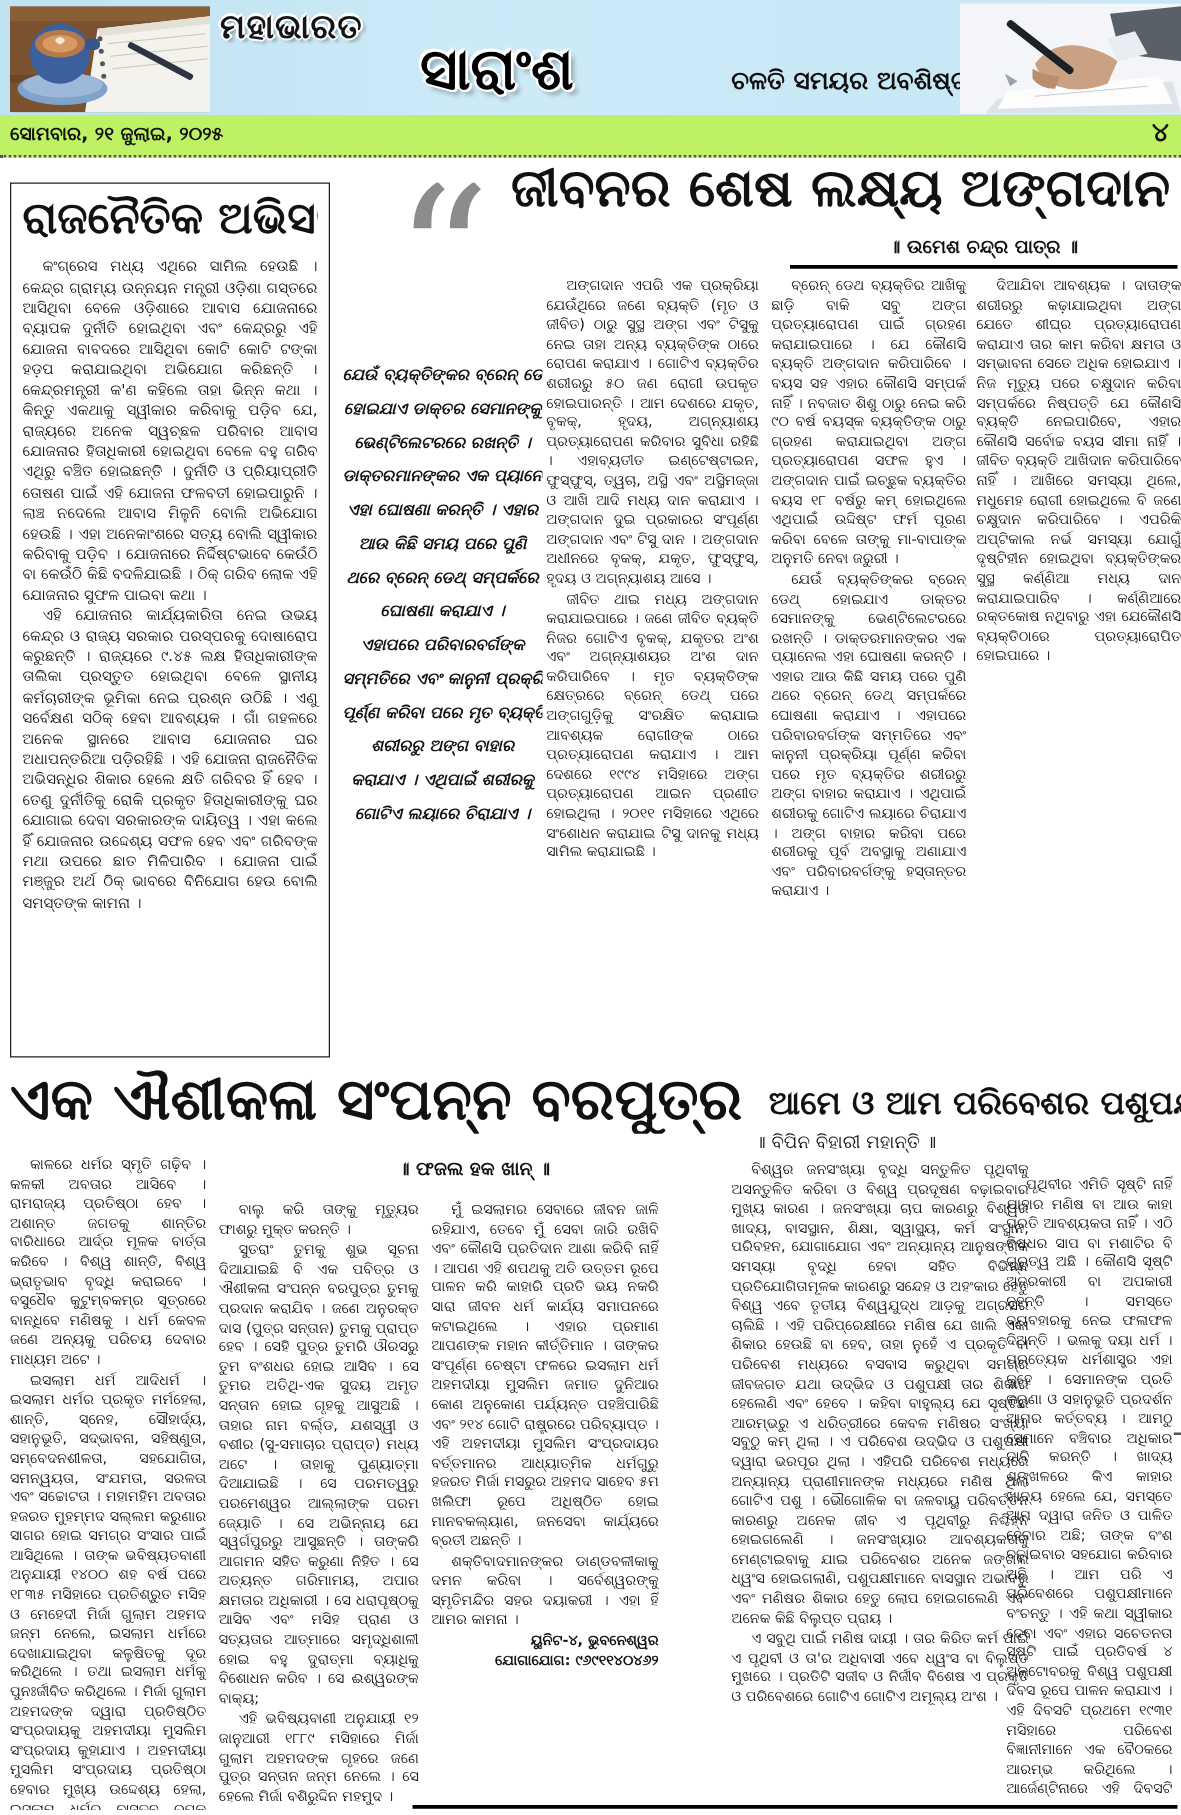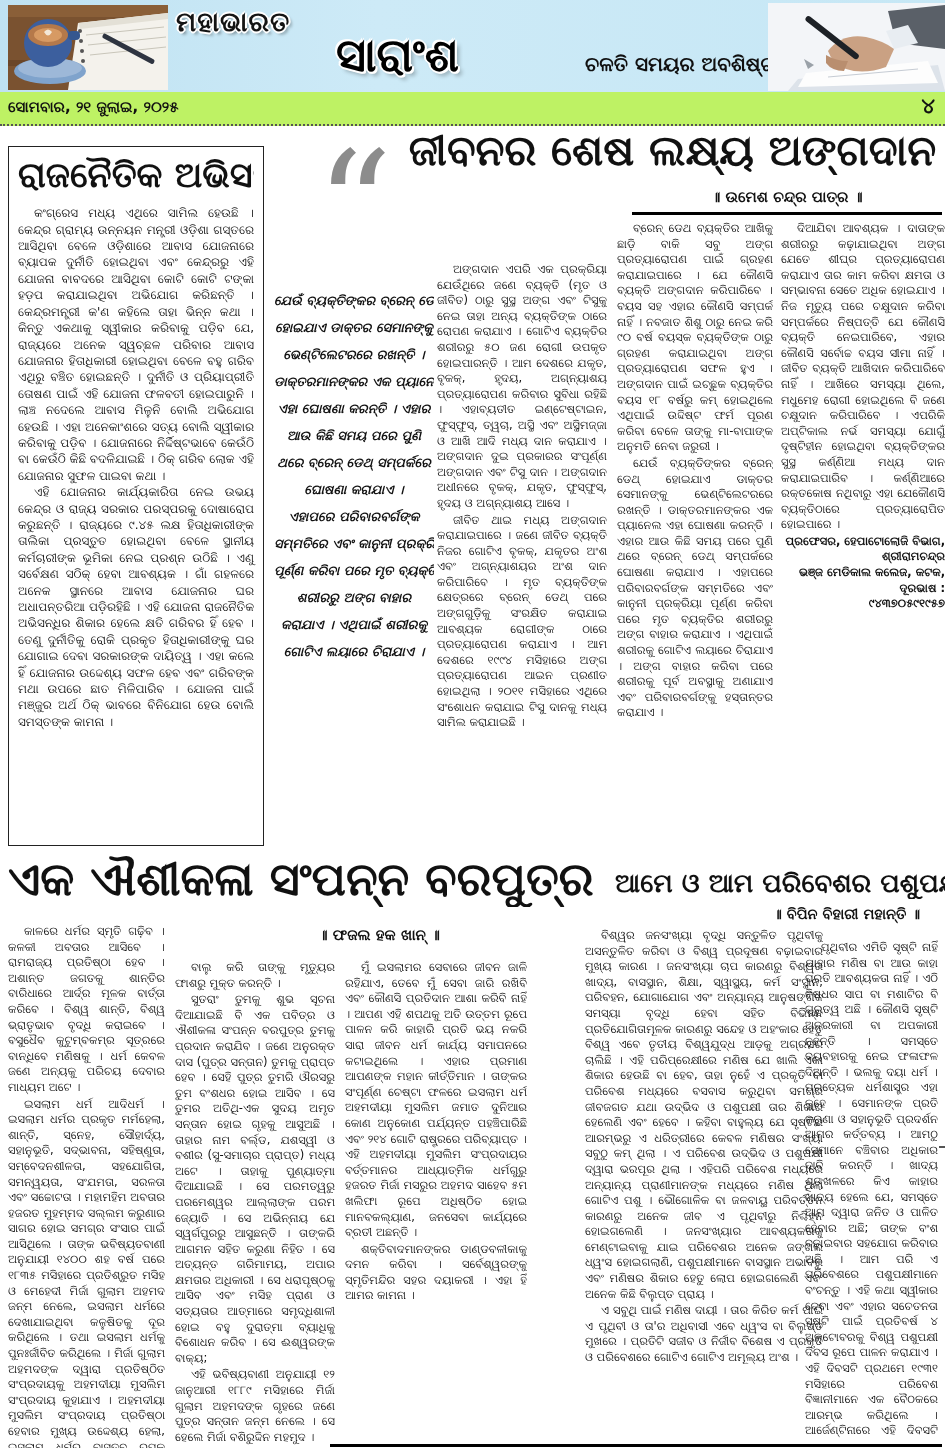--- a/index.html
+++ b/index.html
@@ -41,33 +41,33 @@
   #quote-glyph{font-family:"DejaVu Serif","Liberation Serif",serif;
     font-size:150px;line-height:120px;color:#8c8c8c;height:125px;overflow:hidden;text-align:center;}
   #quote-lines{margin-top:16px;}
   .quote-line{font-style:italic;font-weight:bold;font-size:13px;line-height:27px;text-align:center;white-space:nowrap;overflow:hidden;}
   
   #organ-headline{position:absolute;left:400px;top:126px;width:545px;text-align:center;
     font-size:42px;font-weight:bold;white-space:nowrap;overflow:hidden;}
   #organ-byline{position:absolute;left:632px;top:188px;width:310px;text-align:center;
     font-size:15px;font-weight:bold;}
   #organ-rule{position:absolute;left:632px;top:212px;width:310px;height:3px;background:#000;}
-  #organ-col1{left:437px;top:221px;width:170px;height:624px;margin-top:41px;}
+  #organ-col1{left:437px;top:221px;width:170px;height:624px;}
   #organ-col2{left:617px;top:221px;width:156px;height:624px;}
   #organ-col3{left:781px;top:221px;width:164px;height:624px;}
   .sig-line{text-align:right;font-weight:bold;font-style:normal;text-indent:0;}
   
   #barputra-headline{position:absolute;left:8px;top:852px;width:618px;text-align:left;
     font-size:46px;font-weight:bold;white-space:nowrap;overflow:hidden;}
   #barputra-byline{position:absolute;left:200px;top:926px;width:240px;text-align:right;
     font-size:15px;font-weight:bold;white-space:nowrap;}
   #animals-headline{position:absolute;left:615px;top:868px;width:330px;text-align:center;
     font-size:26px;font-weight:bold;white-space:nowrap;overflow:hidden;}
-  #animals-byline{position:absolute;left:640px;top:906px;width:280px;text-align:right;
-    font-size:14.5px;font-weight:bold;white-space:nowrap;}
+  #animals-byline{position:absolute;left:604px;top:906px;width:280px;text-align:left;
+    font-size:14.5px;font-weight:normal;white-space:nowrap;}
   
   #barputra-col1{left:8px;top:924px;width:157px;height:524px;}
   #barputra-col2{left:175px;top:960px;width:160px;height:488px;}
   #barputra-col3{left:345px;top:960px;width:182px;height:482px;}
   #animals-col1{left:557px;top:928px;width:238px;height:508px;margin-left:28px;}
   #animals-col2{left:805px;top:940px;width:133px;height:500px;}
   #bottom-rule{position:absolute;left:330px;top:1444px;width:612px;height:2.5px;background:#000;}
   #edge-tick{position:absolute;left:939px;top:1146px;width:6px;height:2px;background:#555;}
 </style>
 </head>
@@ -160,43 +160,42 @@
       <div class="para">ଜୀବିତ ଥାଇ ମଧ୍ୟ ଅଙ୍ଗଦାନ କରାଯାଇପାରେ । ଜଣେ ଜୀବିତ ବ୍ୟକ୍ତି ନିଜର ଗୋଟିଏ ବୃକକ୍, ଯକୃତର ଅଂଶ ଏବଂ ଅଗ୍ନ୍ୟାଶୟର ଅଂଶ ଦାନ କରିପାରିବେ । ମୃତ ବ୍ୟକ୍ତିଙ୍କ କ୍ଷେତ୍ରରେ ବ୍ରେନ୍ ଡେଥ୍ ପରେ ଅଙ୍ଗଗୁଡ଼ିକୁ ସଂରକ୍ଷିତ କରାଯାଇ ଆବଶ୍ୟକ ରୋଗୀଙ୍କ ଠାରେ ପ୍ରତ୍ୟାରୋପଣ କରାଯାଏ । ଆମ ଦେଶରେ ୧୯୯୪ ମସିହାରେ ଅଙ୍ଗ ପ୍ରତ୍ୟାରୋପଣ ଆଇନ ପ୍ରଣୀତ ହୋଇଥିଲା । ୨୦୧୧ ମସିହାରେ ଏଥିରେ ସଂଶୋଧନ କରାଯାଇ ଟିସୁ ଦାନକୁ ମଧ୍ୟ ସାମିଲ କରାଯାଇଛି ।</div>
     </div>
   <div id="organ-col2" class="body-col f115">
       <div class="para">ବ୍ରେନ୍ ଡେଥ ବ୍ୟକ୍ତିର ଆଖିକୁ ଛାଡ଼ି ବାକି ସବୁ ଅଙ୍ଗ ପ୍ରତ୍ୟାରୋପଣ ପାଇଁ ଗ୍ରହଣ କରାଯାଇପାରେ । ଯେ କୌଣସି ବ୍ୟକ୍ତି ଅଙ୍ଗଦାନ କରିପାରିବେ । ବୟସ ସହ ଏହାର କୌଣସି ସମ୍ପର୍କ ନାହିଁ । ନବଜାତ ଶିଶୁ ଠାରୁ ନେଇ କରି ୯୦ ବର୍ଷ ବୟସ୍କ ବ୍ୟକ୍ତିଙ୍କ ଠାରୁ ଗ୍ରହଣ କରାଯାଇଥିବା ଅଙ୍ଗ ପ୍ରତ୍ୟାରୋପଣ ସଫଳ ହୁଏ । ଅଙ୍ଗଦାନ ପାଇଁ ଇଚ୍ଛୁକ ବ୍ୟକ୍ତିର ବୟସ ୧୮ ବର୍ଷରୁ କମ୍ ହୋଇଥିଲେ ଏଥିପାଇଁ ଉଦ୍ଦିଷ୍ଟ ଫର୍ମ ପୂରଣ କରିବା ବେଳେ ତାଙ୍କୁ ମା-ବାପାଙ୍କ ଅନୁମତି ନେବା ଜରୁରୀ ।</div>
       <div class="para">ଯେଉଁ ବ୍ୟକ୍ତିଙ୍କର ବ୍ରେନ୍ ଡେଥ୍ ହୋଇଯାଏ ଡାକ୍ତର ସେମାନଙ୍କୁ ଭେଣ୍ଟିଲେଟରରେ ରଖନ୍ତି । ଡାକ୍ତରମାନଙ୍କର ଏକ ପ୍ୟାନେଲ ଏହା ଘୋଷଣା କରନ୍ତି । ଏହାର ଆଉ କିଛି ସମୟ ପରେ ପୁଣି ଥରେ ବ୍ରେନ୍ ଡେଥ୍ ସମ୍ପର୍କରେ ଘୋଷଣା କରାଯାଏ । ଏହାପରେ ପରିବାରବର୍ଗଙ୍କ ସମ୍ମତିରେ ଏବଂ କାନୁନୀ ପ୍ରକ୍ରିୟା ପୂର୍ଣ୍ଣ କରିବା ପରେ ମୃତ ବ୍ୟକ୍ତିର ଶରୀରରୁ ଅଙ୍ଗ ବାହାର କରାଯାଏ । ଏଥିପାଇଁ ଶରୀରକୁ ଗୋଟିଏ ଲୟାରେ ଚିରାଯାଏ । ଅଙ୍ଗ ବାହାର କରିବା ପରେ ଶରୀରକୁ ପୂର୍ବ ଅବସ୍ଥାକୁ ଅଣାଯାଏ ଏବଂ ପରିବାରବର୍ଗଙ୍କୁ ହସ୍ତାନ୍ତର କରାଯାଏ ।</div>
     </div>
   <div id="organ-col3" class="body-col f115">
     <div>
         <div class="para">ଦିଆଯିବା ଆବଶ୍ୟକ । ଦାତାଙ୍କ ଶରୀରରୁ କଢ଼ାଯାଇଥିବା ଅଙ୍ଗ ଯେତେ ଶୀଘ୍ର ପ୍ରତ୍ୟାରୋପଣ କରାଯାଏ ତାର କାମ କରିବା କ୍ଷମତା ଓ ସମ୍ଭାବନା ସେତେ ଅଧିକ ହୋଇଯାଏ । ନିଜ ମୃତ୍ୟୁ ପରେ ଚକ୍ଷୁଦାନ କରିବା ସମ୍ପର୍କରେ ନିଷ୍ପତ୍ତି ଯେ କୌଣସି ବ୍ୟକ୍ତି ନେଇପାରିବେ, ଏହାର କୌଣସି ସର୍ବୋଚ୍ଚ ବୟସ ସୀମା ନାହିଁ । ଜୀବିତ ବ୍ୟକ୍ତି ଆଖିଦାନ କରିପାରିବେ ନାହିଁ । ଆଖିରେ ସମସ୍ୟା ଥିଲେ, ମଧୁମେହ ରୋଗୀ ହୋଇଥିଲେ ବି ଜଣେ ଚକ୍ଷୁଦାନ କରିପାରିବେ । ଏପରିକି ଅପ୍ଟିକାଲ ନର୍ଭ ସମସ୍ୟା ଯୋଗୁଁ ଦୃଷ୍ଟିହୀନ ହୋଇଥିବା ବ୍ୟକ୍ତିଙ୍କର ସୁସ୍ଥ କର୍ଣ୍ଣିଆ ମଧ୍ୟ ଦାନ କରାଯାଇପାରିବ । କର୍ଣ୍ଣିଆରେ ରକ୍ତକୋଷ ନଥିବାରୁ ଏହା ଯେକୌଣସି ବ୍ୟକ୍ତିଠାରେ ପ୍ରତ୍ୟାରୋପିତ ହୋଇପାରେ ।</div>
       </div>
-    <div>
-        <div class="sig-line">ପ୍ରଫେସର, ହେପାଟୋଲୋଜି ବିଭାଗ, ଶ୍ରୀରାମଚନ୍ଦ୍ର</div>
-        <div class="sig-line">ଭଞ୍ଜ ମେଡିକାଲ କଲେଜ, କଟକ,  ଦୂରଭାଷ :</div>
-        <div class="sig-line">୯୪୩୭୦୫୯୧୯୫୭</div>
-      </div>
   </div>
 
   <div id="barputra-headline">ଏକ ଐଶୀକଳା ସଂପନ୍ନ ବରପୁତ୍ର</div>
   <div id="barputra-byline">॥ ଫଜଲ ହକ ଖାନ୍  ॥</div>
   <div id="barputra-col1" class="body-col f115">
       <div class="para">କାଳରେ ଧର୍ମର ସ୍ମୃତି ଗଢ଼ିବ । କଳକୀ ଅବତାର ଆସିବେ । ରାମରାଜ୍ୟ ପ୍ରତିଷ୍ଠା ହେବ । ଅଶାନ୍ତ ଜଗତକୁ ଶାନ୍ତିର ବାରିଧାରେ ଆର୍ଦ୍ର ମୂଳକ ବାର୍ତ୍ତା କରିବେ । ବିଶ୍ୱ ଶାନ୍ତି, ବିଶ୍ୱ ଭ୍ରାତୃଭାବ ବୃଦ୍ଧି କରାଇବେ । ବସୁଧୈବ କୁଟୁମ୍ବକମ୍‌ର ସୂତ୍ରରେ ବାନ୍ଧିବେ ମଣିଷକୁ । ଧର୍ମ କେବଳ ଜଣେ ଅନ୍ୟକୁ ପରିଚୟ ଦେବାର ମାଧ୍ୟମ ଅଟେ ।</div>
       <div class="para">ଇସଲାମ ଧର୍ମ ଆଦିଧର୍ମ । ଇସଲାମ ଧର୍ମର ପ୍ରକୃତ ମର୍ମହେଲା, ଶାନ୍ତି, ସ୍ନେହ, ସୌହାର୍ଦ୍ୟ, ସହାନୁଭୂତି, ସଦ୍ଭାବନା, ସହିଷ୍ଣୁତା, ସମ୍ବେଦନଶୀଳତା, ସହଯୋଗିତା, ସମନ୍ୱୟତା, ସଂଯମତା, ସରଳତା ଏବଂ ସଚ୍ଚୋଟତା । ମହାମହିମ ଅବତାର ହଜରତ ମୁହମ୍ମଦ ସଲ୍ଲମ କରୁଣାର ସାଗର ହୋଇ ସମଗ୍ର ସଂସାର ପାଇଁ ଆସିଥିଲେ । ତାଙ୍କ ଭବିଷ୍ୟତବାଣୀ ଅନୁଯାୟୀ ୧୪୦୦ ଶହ ବର୍ଷ ପରେ ୧୮୩୫ ମସିହାରେ ପ୍ରତିଶ୍ରୁତ ମସିହ ଓ ମେହେଦୀ ମିର୍ଜା ଗୁଲାମ ଅହମଦ ଜନ୍ମ ନେଲେ, ଇସଲାମ ଧର୍ମରେ ଦେଖାଯାଇଥିବା କଳୁଷିତକୁ ଦୂର କରିଥିଲେ । ତଥା ଇସଲାମ ଧର୍ମକୁ ପୁନଃର୍ଜୀବିତ କରିଥିଲେ । ମିର୍ଜା ଗୁଲାମ ଅହମଦଙ୍କ ଦ୍ୱାରା ପ୍ରତିଷ୍ଠିତ ସଂପ୍ରଦାୟକୁ ଅହମଦୀୟା ମୁସଲିମ ସଂପ୍ରଦାୟ କୁହାଯାଏ । ଅହମଦୀୟା ମୁସଲିମ ସଂପ୍ରଦାୟ ପ୍ରତିଷ୍ଠା ହେବାର ମୁଖ୍ୟ ଉଦ୍ଦେଶ୍ୟ ହେଲା, ଇସଲାମ ଧର୍ମର ବାସ୍ତବ ରୂପକୁ ଜଗତ ଆଗରେ ଉପସ୍ଥାପନ କରିବା ।</div>
     </div>
   <div id="barputra-col2" class="body-col f115">
       <div class="para">ବାଲୁ କରି ତାଙ୍କୁ ମୃତ୍ୟୁର ଫାଶରୁ ମୁକ୍ତ କରନ୍ତି ।</div>
       <div class="para">ସୁତରାଂ ତୁମକୁ ଶୁଭ ସୂଚନା ଦିଆଯାଇଛି ବି ଏକ ପବିତ୍ର ଓ ଐଶୀକଳା ସଂପନ୍ନ ବରପୁତ୍ର ତୁମକୁ ପ୍ରଦାନ କରାଯିବ । ଜଣେ ଅନୁରକ୍ତ ଦାସ (ପୁତ୍ର ସନ୍ତାନ) ତୁମକୁ ପ୍ରାପ୍ତ ହେବ । ସେହି ପୁତ୍ର ତୁମରି ଔରସରୁ ତୁମ ବଂଶଧର ହୋଇ ଆସିବ । ସେ ତୁମର ଅତିଥି-ଏକ ସୁଦୟ ଅମୃତ ସନ୍ତାନ ହୋଇ ଗୃହକୁ ଆସୁଅଛି । ତାହାର ନାମ ବର୍ଲ୍ଡ, ଯଶସ୍ୱୀ ଓ ବଶୀର (ସୁ-ସମାଚାର ପ୍ରାପ୍ତ) ମଧ୍ୟ ଅଟେ । ତାହାକୁ ପୁଣ୍ୟାତ୍ମା ଦିଆଯାଇଛି । ସେ ପରମତ୍ୱରୁ ପରମେଶ୍ୱର ଆଲ୍ଲାଙ୍କ ପରମ ଜ୍ୟୋତି । ସେ ଅଭିନ୍ନାୟ ଯେ ସ୍ୱର୍ଗପୁରରୁ ଆସୁଛନ୍ତି । ତାଙ୍କରି ଆଗମନ ସହିତ କରୁଣା ନିହିତ । ସେ ଅତ୍ୟନ୍ତ ଗରିମାମୟ, ଅପାର କ୍ଷମତାର ଅଧିକାରୀ । ସେ ଧରାପୃଷ୍ଠକୁ ଆସିବ ଏବଂ ମସିହ ପ୍ରାଣ ଓ ସତ୍ୟତାର ଆତ୍ମାରେ ସମୃଦ୍ଧିଶାଳୀ ହୋଇ ବହୁ ଦୁରାତ୍ମା ବ୍ୟାଧିକୁ ବିଶୋଧନ କରିବ । ସେ ଈଶ୍ୱରଙ୍କ ବାକ୍ୟ;</div>
       <div class="para">ଏହି ଭବିଷ୍ୟବାଣୀ ଅନୁଯାୟୀ ୧୨ ଜାନୁଆରୀ ୧୮୮୯ ମସିହାରେ ମିର୍ଜା ଗୁଲାମ ଅହମଦଙ୍କ ଗୃହରେ ଜଣେ ପୁତ୍ର ସନ୍ତାନ ଜନ୍ମ ନେଲେ । ସେ ହେଲେ ମିର୍ଜା ବଶିରୁଦ୍ଦିନ ମହମୁଦ ।</div>
     </div>
   <div id="barputra-col3" class="body-col f115">
     <div>
         <div class="para">ମୁଁ ଇସଲାମର ସେବାରେ ଜୀବନ ଜାଳି ରହିଯାଏ, ତେବେ ମୁଁ ସେବା ଜାରି ରଖିବି ଏବଂ କୌଣସି ପ୍ରତିଦାନ ଆଶା କରିବି ନାହିଁ । ଆପଣ ଏହି ଶପଥକୁ ଅତି ଉତ୍ତମ ରୂପେ ପାଳନ କରି କାହାରି ପ୍ରତି ଭୟ ନକରି ସାରା ଜୀବନ ଧର୍ମ କାର୍ଯ୍ୟ ସମାପନରେ କଟାଇଥିଲେ । ଏହାର ପ୍ରମାଣ ଆପଣଙ୍କ ମହାନ କୀର୍ତ୍ତିମାନ । ତାଙ୍କର ସଂପୂର୍ଣ୍ଣ ଚେଷ୍ଟା ଫଳରେ ଇସଲାମ ଧର୍ମ ଅହମଦୀୟା ମୁସଲିମ ଜମାତ ଦୁନିଆର କୋଣ ଅନୁକୋଣ ପର୍ଯ୍ୟନ୍ତ ପହଞ୍ଚିପାରିଛି ଏବଂ ୨୧୪ ଗୋଟି ରାଷ୍ଟ୍ରରେ ପରିବ୍ୟାପ୍ତ । ଏହି ଅହମଦୀୟା ମୁସଲିମ ସଂପ୍ରଦାୟର ବର୍ତ୍ତମାନର ଆଧ୍ୟାତ୍ମିକ ଧର୍ମଗୁରୁ ହଜରତ ମିର୍ଜା ମସରୁର ଅହମଦ ସାହେବ ୫ମ ଖଲିଫା ରୂପେ ଅଧିଷ୍ଠିତ ହୋଇ ମାନବକଲ୍ୟାଣ, ଜନସେବା କାର୍ଯ୍ୟରେ ବ୍ରତୀ ଅଛନ୍ତି ।</div>
         <div class="para">ଶକ୍ତିବାଦମାନଙ୍କର ଡାଣ୍ଡବଳୀକାକୁ ଦମନ କରିବା । ସର୍ବେଶ୍ୱରଙ୍କୁ ସ୍ମୃତିମନ୍ଦିର ସହର ଦୟାକରୀ । ଏହା ହିଁ ଆମର କାମନା ।</div>
       </div>
+    <div>
+        <div class="sig-line">ୟୁନିଟ-୪, ଭୁବନେଶ୍ୱର</div>
+        <div class="sig-line">ଯୋଗାଯୋଗ: ୯୬୯୧୧୪୦୪୬୨</div>
+      </div>
   </div>
 
   <div id="animals-headline">ଆମେ ଓ ଆମ ପରିବେଶର ପଶୁପକ୍ଷୀ</div>
   <div id="animals-byline">॥ ବିପିନ ବିହାରୀ ମହାନ୍ତି  ॥</div>
   <div id="animals-col1" class="body-col f115">
       <div class="para">ବିଶ୍ୱର ଜନସଂଖ୍ୟା ବୃଦ୍ଧି ସନ୍ତୁଳିତ ପୃଥିବୀକୁ ଅସନ୍ତୁଳିତ କରିବା ଓ ବିଶ୍ୱ ପ୍ରଦୂଷଣ ବଢ଼ାଇବାର ମୁଖ୍ୟ କାରଣ । ଜନସଂଖ୍ୟା ଚାପ କାରଣରୁ ବିଶ୍ୱର ଖାଦ୍ୟ, ବାସସ୍ଥାନ, ଶିକ୍ଷା, ସ୍ୱାସ୍ଥ୍ୟ, କର୍ମ ସଂସ୍ଥାନ, ପରିବହନ, ଯୋଗାଯୋଗ ଏବଂ ଅନ୍ୟାନ୍ୟ ଆନୁଷଙ୍ଗିକ ସମସ୍ୟା ବୃଦ୍ଧି ହେବା ସହିତ ବିଭିନ୍ନ ପ୍ରତିଯୋଗିତାମୂଳକ କାରଣରୁ ସନ୍ଦେହ ଓ ଅହଂକାର ହେତୁ ବିଶ୍ୱ ଏବେ ତୃତୀୟ ବିଶ୍ୱଯୁଦ୍ଧ ଆଡ଼କୁ ଅଗ୍ରସର ଚାଲିଛି । ଏହି ପରିପ୍ରେକ୍ଷୀରେ ମଣିଷ ଯେ ଖାଲି ଏକା ଶିକାର ହେଉଛି ବା ହେବ, ତାହା ନୁହେଁ ଏ ପ୍ରକୃତି ବା ପରିବେଶ ମଧ୍ୟରେ ବସବାସ କରୁଥିବା ସମଗ୍ର ଜୀବଜଗତ ଯଥା ଉଦ୍ଭିଦ ଓ ପଶୁପକ୍ଷୀ ତାର ଶିକାର ହେଲେଣି ଏବଂ ହେବେ । କହିବା ବାହୁଲ୍ୟ ଯେ ସୃଷ୍ଟିର ଆରମ୍ଭରୁ ଏ ଧରିତ୍ରୀରେ କେବଳ ମଣିଷର ସଂଖ୍ୟା ସବୁଠୁ କମ୍ ଥିଲା । ଏ ପରିବେଶ ଉଦ୍ଭିଦ ଓ ପଶୁପକ୍ଷୀ ଦ୍ୱାରା ଭରପୂର ଥିଲା । ଏହିପରି ପରିବେଶ ମଧ୍ୟରେ ଅନ୍ୟାନ୍ୟ ପ୍ରାଣୀମାନଙ୍କ ମଧ୍ୟରେ ମଣିଷ ଥିଲା ଗୋଟିଏ ପଶୁ । ଭୌଗୋଳିକ ବା ଜଳବାୟୁ ପରିବର୍ତ୍ତନ କାରଣରୁ ଅନେକ ଜୀବ ଏ ପୃଥିବୀରୁ ନିଶ୍ଚିହ୍ନ ହୋଇଗଲେଣି । ଜନସଂଖ୍ୟାର ଆବଶ୍ୟକତାକୁ ମେଣ୍ଟାଇବାକୁ ଯାଇ ପରିବେଶର ଅନେକ ଜଙ୍ଗଲ ଧ୍ୱଂସ ହୋଇଗଲାଣି, ପଶୁପକ୍ଷୀମାନେ ବାସସ୍ଥାନ ଅଭାବରୁ ଏବଂ ମଣିଷର ଶିକାର ହେତୁ ଲୋପ ହୋଇଗଲେଣି ଏବଂ ଅନେକ କିଛି ବିଲୁପ୍ତ ପ୍ରାୟ ।</div>
       <div class="para">ଏ ସବୁଥି ପାଇଁ ମଣିଷ ଦାୟୀ । ତାର କିରିତ କର୍ମ ପାଇଁ ଏ ପୃଥିବୀ ଓ ତା'ର ଅଧିବାସୀ ଏବେ ଧ୍ୱଂସ ବା ବିଲୁପ୍ତ ମୁଖରେ । ପ୍ରତିଟି ସଜୀବ ଓ ନିର୍ଜୀବ ବିଶେଷ ଏ ପ୍ରକୃତି ଓ ପରିବେଶରେ ଗୋଟିଏ ଗୋଟିଏ ଅମୂଲ୍ୟ ଅଂଶ ।</div>
     </div>
   <div id="animals-col2" class="body-col f115">
     <div>

